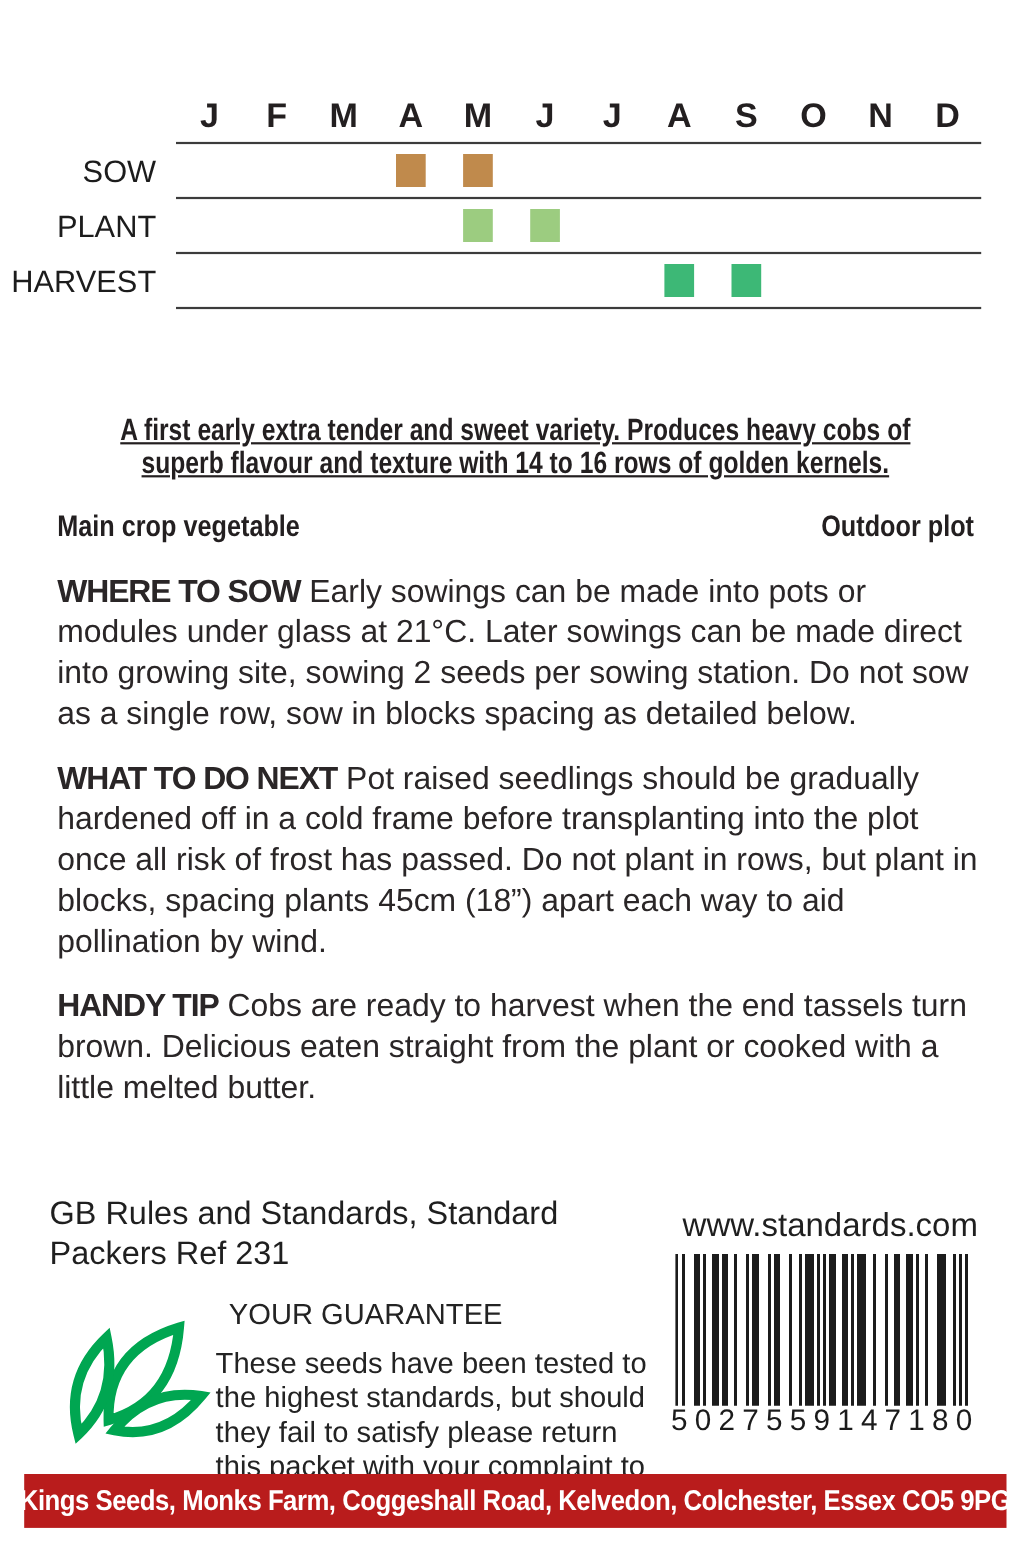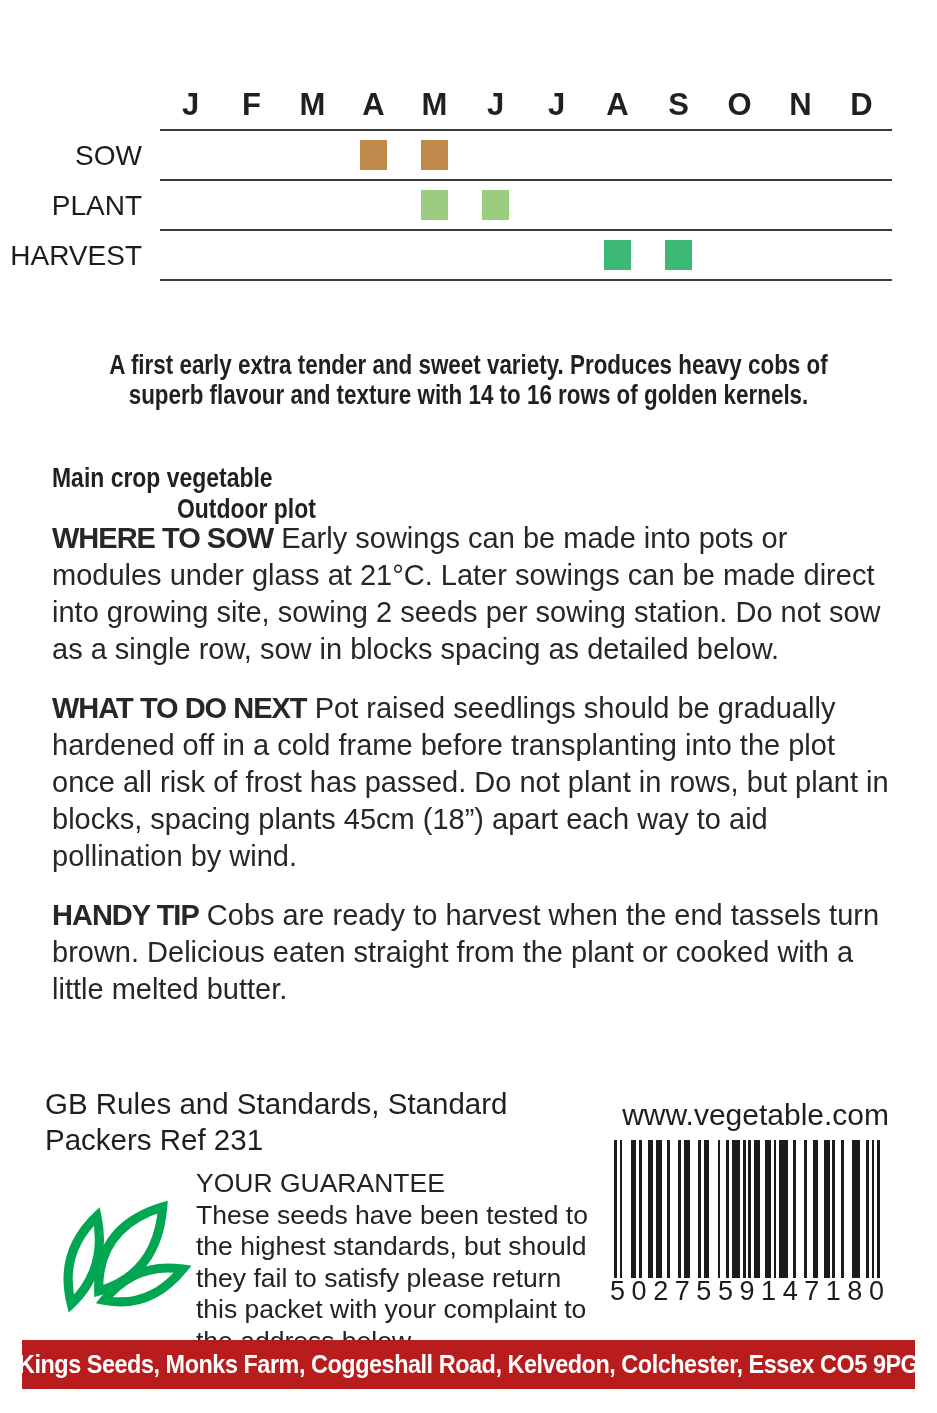--- a/index.html
+++ b/index.html
@@ -38,33 +38,33 @@
   .cal-square{width:27px;height:30px;}
 
   
   .title{
     position:absolute;top:310px;left:0;width:100%;
     text-align:center;font-size:41px;letter-spacing:-1px;
     color:#231f20;
   }
   .title .bold{font-weight:bold;}
   .subtitle{
-    position:absolute;top:350px;left:0;width:100%;
-    text-align:center;font-weight:bold;font-size:28px;line-height:30px;
+    position:absolute;top:376px;left:0;width:100%;
+    text-align:center;font-weight:bold;font-size:28px;line-height:30px;text-decoration:underline;
   }
   .subtitle div{
     white-space:nowrap;
     transform:scaleX(0.8);transform-origin:center;
   }
 
   
   .meta{
     position:absolute;top:463px;left:52px;right:52px;
     display:flex;justify-content:space-between;
-    font-weight:bold;font-size:27px;flex-direction:column;
+    font-weight:bold;font-size:27px;
   }
   .meta .left{display:inline-block;transform:scaleX(0.85);transform-origin:left center;white-space:nowrap;}
   .meta .right{display:inline-block;transform:scaleX(0.85);transform-origin:right center;white-space:nowrap;}
 
   
   .paras{
     position:absolute;top:520px;left:52px;width:848px;
     font-size:29px;line-height:37px;color:#2a2627;
   }
   .paras p{margin:0 0 22px 0;}
@@ -77,21 +77,21 @@
   }
   .website{
     position:absolute;right:48px;top:1098px;
     font-size:30px;color:#1f1f1f;
   }
   .leaf-logo{position:absolute;left:42px;top:1196px;}
   .guarantee{
     position:absolute;left:196px;top:1168px;width:400px;
     font-size:26.5px;line-height:31.5px;color:#232323;
   }
-  .guarantee .g-title{margin:0;}
+  .guarantee .g-title{margin:12px;}
   .guarantee .g-text{margin:0;}
 
   #barcode-bars{
     position:absolute;left:614px;top:1140px;width:266px;height:138px;
   }
   #barcode-digits{
     position:absolute;left:610px;top:1276px;width:274px;
     display:flex;justify-content:space-between;
     font-size:27px;color:#1b1b1b;
   }
@@ -208,21 +208,21 @@
     <span class="right">Outdoor plot</span>
   </div>
 
   <div class="paras">
     <p><span class="para-head">WHERE TO SOW</span> <span>Early sowings can be made into pots or modules under glass at 21°C. Later sowings can be made direct into growing site, sowing 2 seeds per sowing station. Do not sow as a single row, sow in blocks spacing as detailed below.</span></p>
     <p><span class="para-head">WHAT TO DO NEXT</span> <span>Pot raised seedlings should be gradually hardened off in a cold frame before transplanting into the plot once all risk of frost has passed. Do not plant in rows, but plant in blocks, spacing plants 45cm (18”) apart each way to aid pollination by wind.</span></p>
     <p><span class="para-head">HANDY TIP</span> <span>Cobs are ready to harvest when the end tassels turn brown. Delicious eaten straight from the plant or cooked with a little melted butter.</span></p>
   </div>
 
   <div class="standards">GB Rules and Standards, Standard Packers Ref 231</div>
-  <div class="website">www.vegetable.com</div>
+  <div class="website">www.standards.com</div>
 
   <div class="leaf-logo">
     <svg width="150" height="128" viewBox="0 0 160 140" xmlns="http://www.w3.org/2000/svg">
       <g fill="#ffffff" stroke="#00a651" stroke-width="10" stroke-linejoin="miter">
         <path d="M60,104 Q58,34 130,12 Q124,86 60,104 Z"></path>
         <path d="M30,118 Q16,62 58,22 Q70,80 30,118 Z"></path>
         <path d="M66,114 Q100,72 152,80 Q116,124 66,114 Z"></path>
       </g>
     </svg>
   </div>

